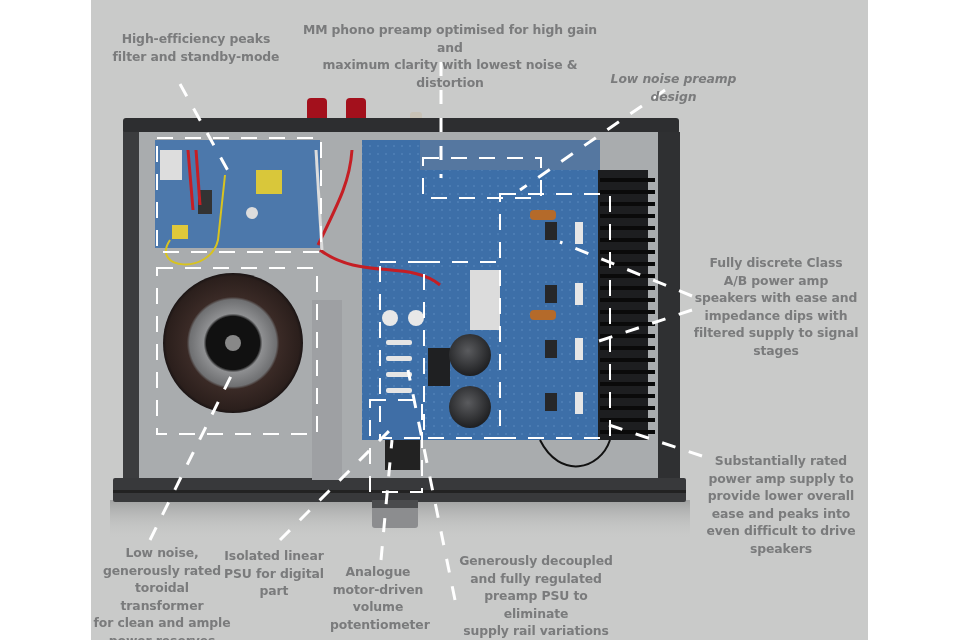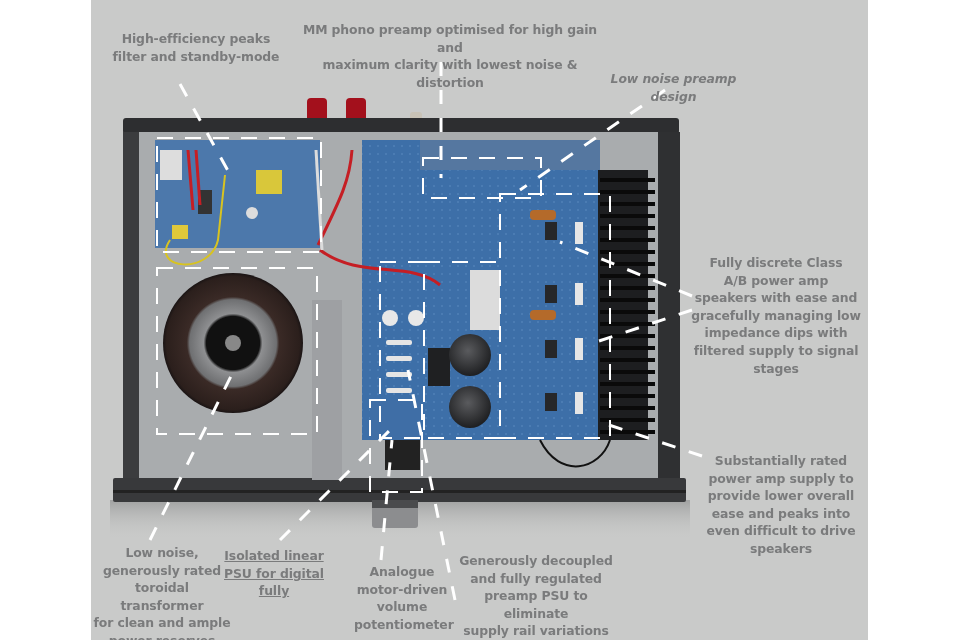--- a/index.html
+++ b/index.html
@@ -173,21 +173,20 @@
 </div>
 
 <div class="note" style="left:586px; top:70px; width:175px;font-style:italic;">
   <div>Low noise preamp design</div>
 </div>
 
 <div class="note" style="left:690px; top:248px; width:172px;margin-top:6px;">
   <div>Fully discrete Class</div>
   <div>A/B power amp</div>
   <div>speakers with ease and</div>
-  <div>gracefully managing low</div>
   <div>impedance dips with</div>
   <div>filtered supply to signal</div>
   <div>stages</div>
 </div>
 
 <div class="note" style="left:700px; top:408px; width:162px;margin-top:44px;">
   <div>Substantially rated</div>
   <div>power amp supply to</div>
   <div>provide lower overall</div>
   <div>ease and peaks into</div>
@@ -196,27 +195,27 @@
 </div>
 
 <div class="note" style="left:92px; top:544px; width:140px;">
   <div>Low noise,</div>
   <div>generously rated</div>
   <div>toroidal transformer</div>
   <div>for clean and ample</div>
   <div>power reserves</div>
 </div>
 
-<div class="note" style="left:222px; top:547px; width:104px;text-decoration:underline;">
+<div class="note" style="left:222px; top:547px; width:104px;">
   <div>Isolated linear</div>
   <div>PSU for digital</div>
-  <div>fully</div>
-</div>
-
-<div class="note" style="left:330px; top:563px; width:96px;margin-left:24px;">
+  <div>part</div>
+</div>
+
+<div class="note" style="left:330px; top:563px; width:96px;">
   <div>Analogue</div>
   <div>motor-driven</div>
   <div>volume</div>
   <div>potentiometer</div>
 </div>
 
 <div class="note" style="left:455px; top:552px; width:162px;">
   <div>Generously decoupled</div>
   <div>and fully regulated</div>
   <div>preamp PSU to eliminate</div>

